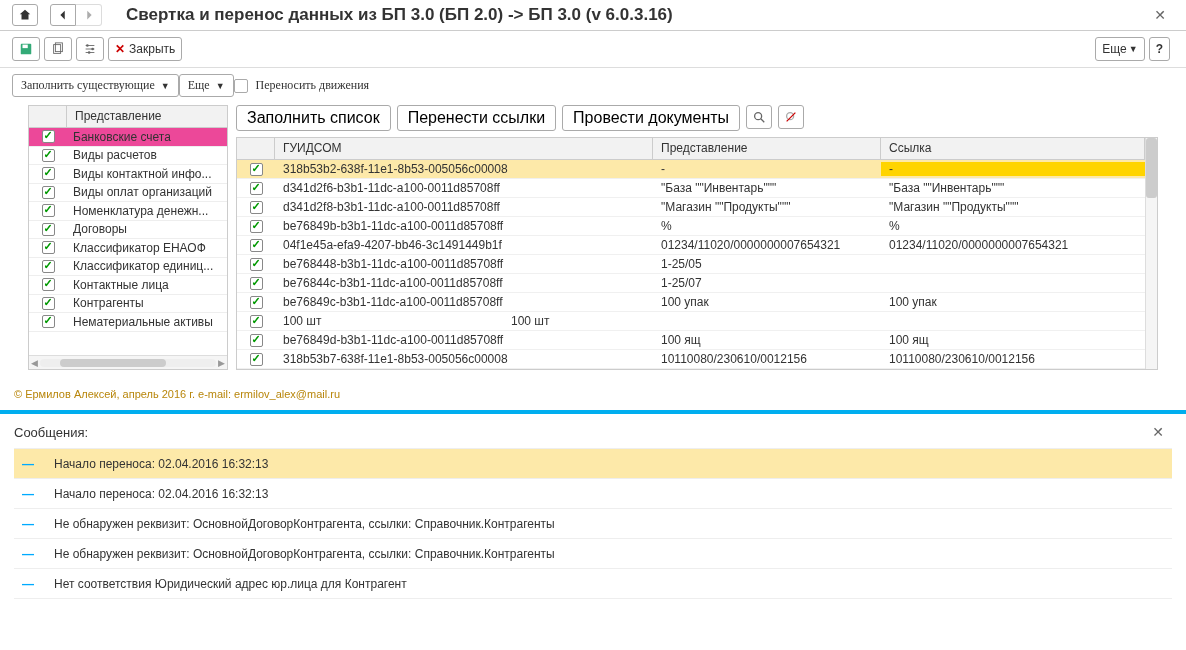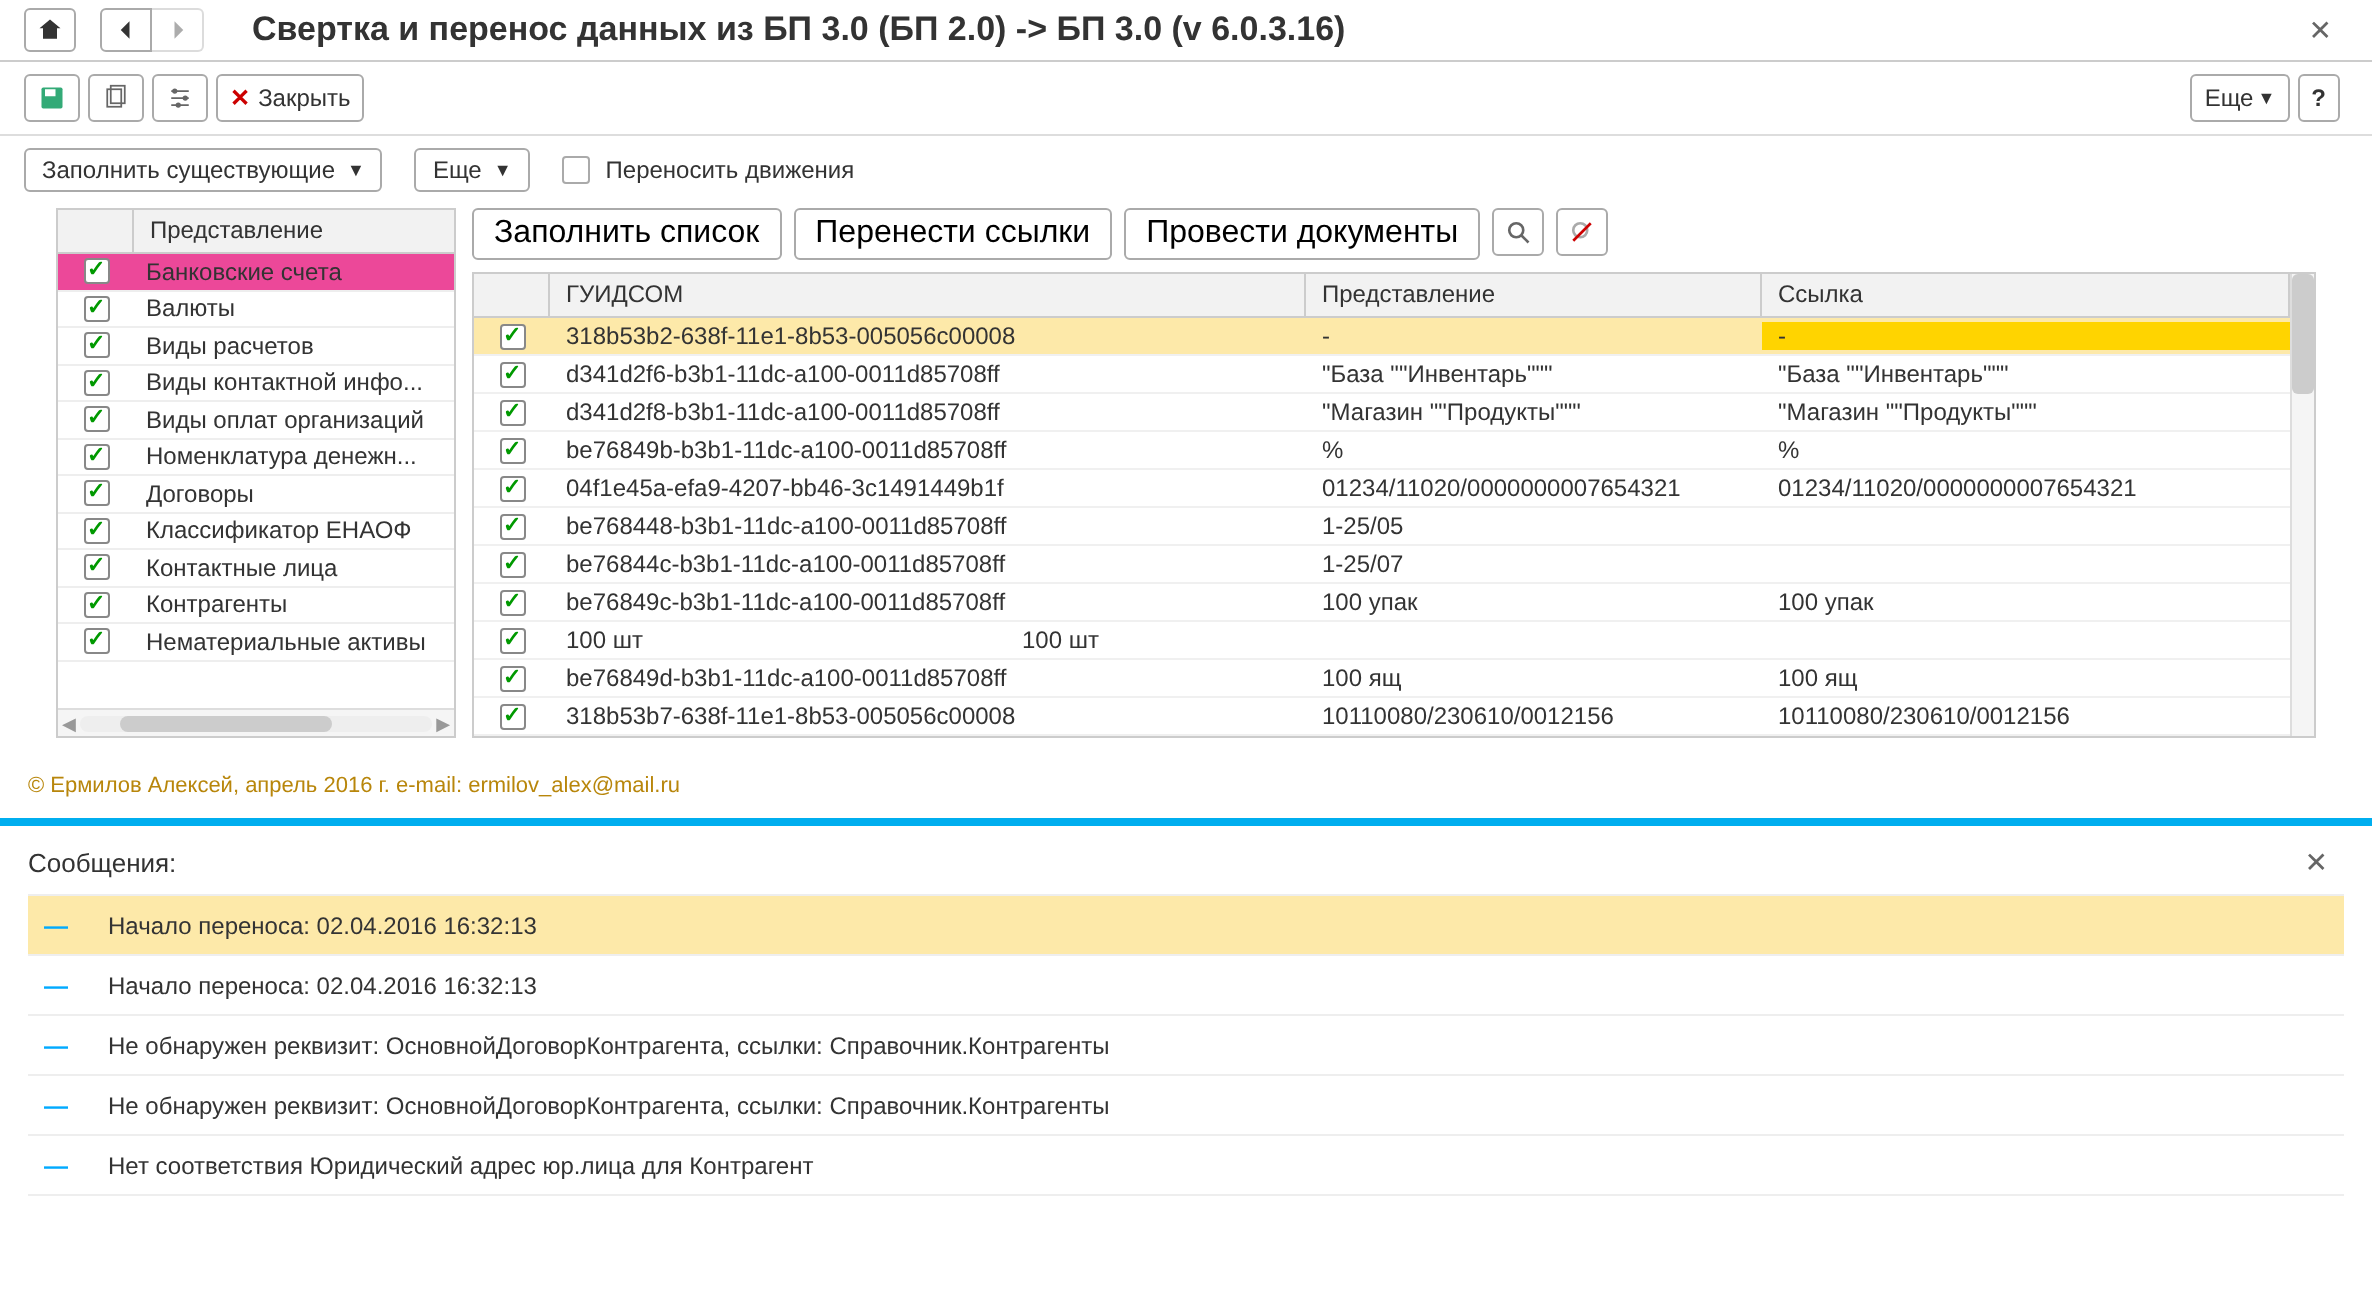--- a/index.html
+++ b/index.html
@@ -9,21 +9,21 @@
 .nav-group { display: flex; margin-left: 8px; margin-right: 20px; }
 .nav-group .nav-btn:first-child { border-radius: 3px 0 0 3px; margin-right: 0; }
 .nav-group .nav-btn:last-child { border-radius: 0 3px 3px 0; border-left: none; }
 .page-title { font-size: 17px; font-weight: bold; flex: 1; }
 .close-x { cursor: pointer; font-size: 14px; color: #666; padding: 0 8px; }
 .toolbar { display: flex; align-items: center; padding: 6px 12px; border-bottom: 1px solid #ddd; }
 .tb-btn { height: 24px; border: 1px solid #aaa; border-radius: 3px; background: #fff; padding: 0 6px; margin-right: 4px; display: flex; align-items: center; cursor: pointer; font-size: 12px; }
 .tb-btn .x-red { color: #c00; font-weight: bold; margin-right: 4px; }
 .tb-icon { width: 14px; height: 14px; }
 .spacer { flex: 1; }
-.sub-toolbar { display: flex; align-items: center; padding: 6px 12px 8px; gap: 16px; }
+.sub-toolbar { display: flex; align-items: center; padding: 6px 12px 8px; gap: 0; font-family: Liberation Serif, serif; }
 .dropdown-btn { border: 1px solid #aaa; border-radius: 3px; background: #fff; padding: 3px 8px; cursor: pointer; font-size: 12px; display: flex; align-items: center; gap: 4px; }
 .checkbox-label { display: flex; align-items: center; gap: 8px; }
 .checkbox-box { width: 14px; height: 14px; border: 1px solid #aaa; border-radius: 2px; background: #fff; }
 .main-content { display: flex; padding: 0 28px 8px; gap: 8px; }
 .left-panel { width: 200px; border: 1px solid #ccc; display: flex; flex-direction: column; }
 .left-header { background: #f2f2f2; border-bottom: 1px solid #ccc; display: flex; height: 22px; }
 .left-header-check { width: 38px; border-right: 1px solid #ccc; }
 .left-header-text { padding: 3px 8px; flex: 1; }
 .left-list { flex: 1; overflow: hidden; }
 .left-row { display: flex; align-items: center; height: 18.5px; border-bottom: 1px solid #eee; }
@@ -154,26 +154,20 @@
         <div class="left-row selected">
           <div class="left-row-check">
             <span class="check-mark checked"></span>
           </div>
           <div class="left-row-text">Банковские счета</div>
         </div>
         <div class="left-row">
           <div class="left-row-check">
             <span class="check-mark checked"></span>
           </div>
-          <div class="left-row-text">Валюты</div>
-        </div>
-        <div class="left-row">
-          <div class="left-row-check">
-            <span class="check-mark checked"></span>
-          </div>
           <div class="left-row-text">Виды расчетов</div>
         </div>
         <div class="left-row">
           <div class="left-row-check">
             <span class="check-mark checked"></span>
           </div>
           <div class="left-row-text">Виды контактной инфо...</div>
         </div>
         <div class="left-row">
           <div class="left-row-check">
@@ -191,20 +185,26 @@
           <div class="left-row-check">
             <span class="check-mark checked"></span>
           </div>
           <div class="left-row-text">Договоры</div>
         </div>
         <div class="left-row">
           <div class="left-row-check">
             <span class="check-mark checked"></span>
           </div>
           <div class="left-row-text">Классификатор ЕНАОФ</div>
+        </div>
+        <div class="left-row">
+          <div class="left-row-check">
+            <span class="check-mark checked"></span>
+          </div>
+          <div class="left-row-text">Классификатор единиц...</div>
         </div>
         <div class="left-row">
           <div class="left-row-check">
             <span class="check-mark checked"></span>
           </div>
           <div class="left-row-text">Контактные лица</div>
         </div>
         <div class="left-row">
           <div class="left-row-check">
             <span class="check-mark checked"></span>

